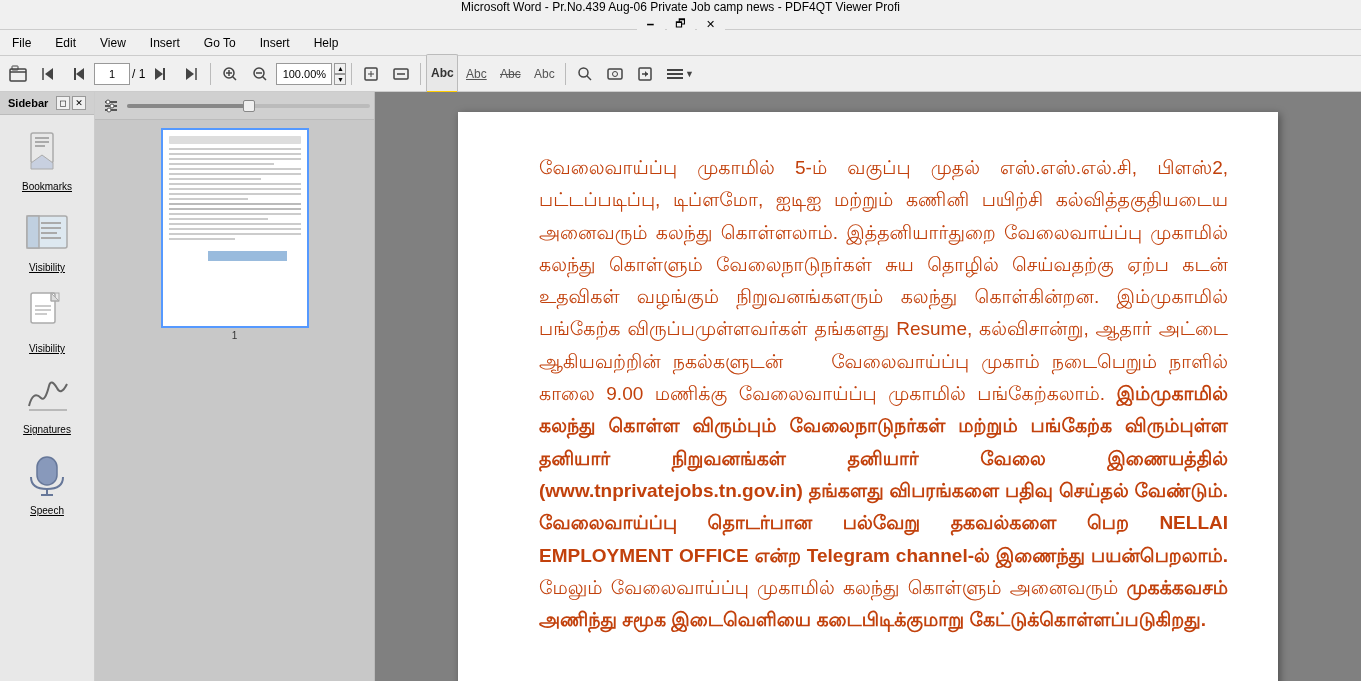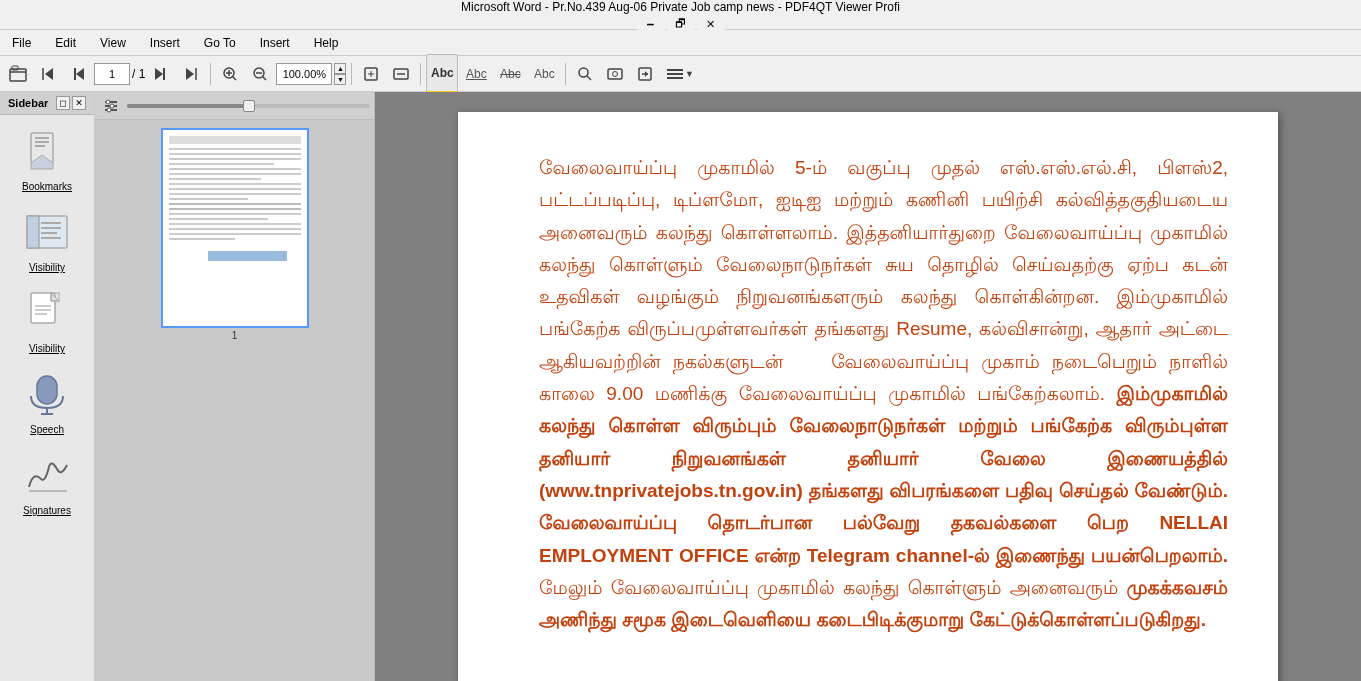--- a/index.html
+++ b/index.html
@@ -523,37 +523,37 @@
             <rect x="12" y="20" width="16" height="2" fill="#ccc"></rect>
             <rect x="12" y="24" width="12" height="2" fill="#ccc"></rect>
           </svg>
         </div>
         <span class="sidebar-label">Visibility</span>
       </div>
 
       <div class="sidebar-item">
         <div class="sidebar-icon">
           <svg viewBox="0 0 48 48" xmlns="http://www.w3.org/2000/svg">
+            <path d="M6 36 Q10 20 18 28 Q22 32 26 16 Q28 8 34 18 Q38 26 44 14" fill="none" stroke="#666" stroke-width="2"></path>
+            <line x1="6" y1="40" x2="44" y2="40" stroke="#aaa" stroke-width="1.5"></line>
+          </svg>
+        </div>
+        <span class="sidebar-label">Signatures</span>
+      </div>
+
+      <div class="sidebar-item">
+        <div class="sidebar-icon">
+          <svg viewBox="0 0 48 48" xmlns="http://www.w3.org/2000/svg">
             <rect x="14" y="6" width="20" height="28" rx="10" fill="#8899bb" stroke="#667799" stroke-width="1.5"></rect>
             <path d="M8 26 Q8 38 24 38 Q40 38 40 26" fill="none" stroke="#667799" stroke-width="2"></path>
             <line x1="24" y1="38" x2="24" y2="44" stroke="#667799" stroke-width="2"></line>
             <line x1="18" y1="44" x2="30" y2="44" stroke="#667799" stroke-width="2"></line>
           </svg>
         </div>
         <span class="sidebar-label">Speech</span>
-      </div>
-
-      <div class="sidebar-item">
-        <div class="sidebar-icon">
-          <svg viewBox="0 0 48 48" xmlns="http://www.w3.org/2000/svg">
-            <path d="M6 36 Q10 20 18 28 Q22 32 26 16 Q28 8 34 18 Q38 26 44 14" fill="none" stroke="#666" stroke-width="2"></path>
-            <line x1="6" y1="40" x2="44" y2="40" stroke="#aaa" stroke-width="1.5"></line>
-          </svg>
-        </div>
-        <span class="sidebar-label">Signatures</span>
       </div>
     </div>
   </div>
 
   <div id="thumbnails-panel">
     <div id="thumbnails-toolbar">
       <button class="thumb-tb-btn" title="Settings">
         <svg width="16" height="16" viewBox="0 0 16 16">
             <rect x="2" y="3" width="12" height="2" fill="#555"></rect>
             <rect x="2" y="7" width="12" height="2" fill="#555"></rect>

